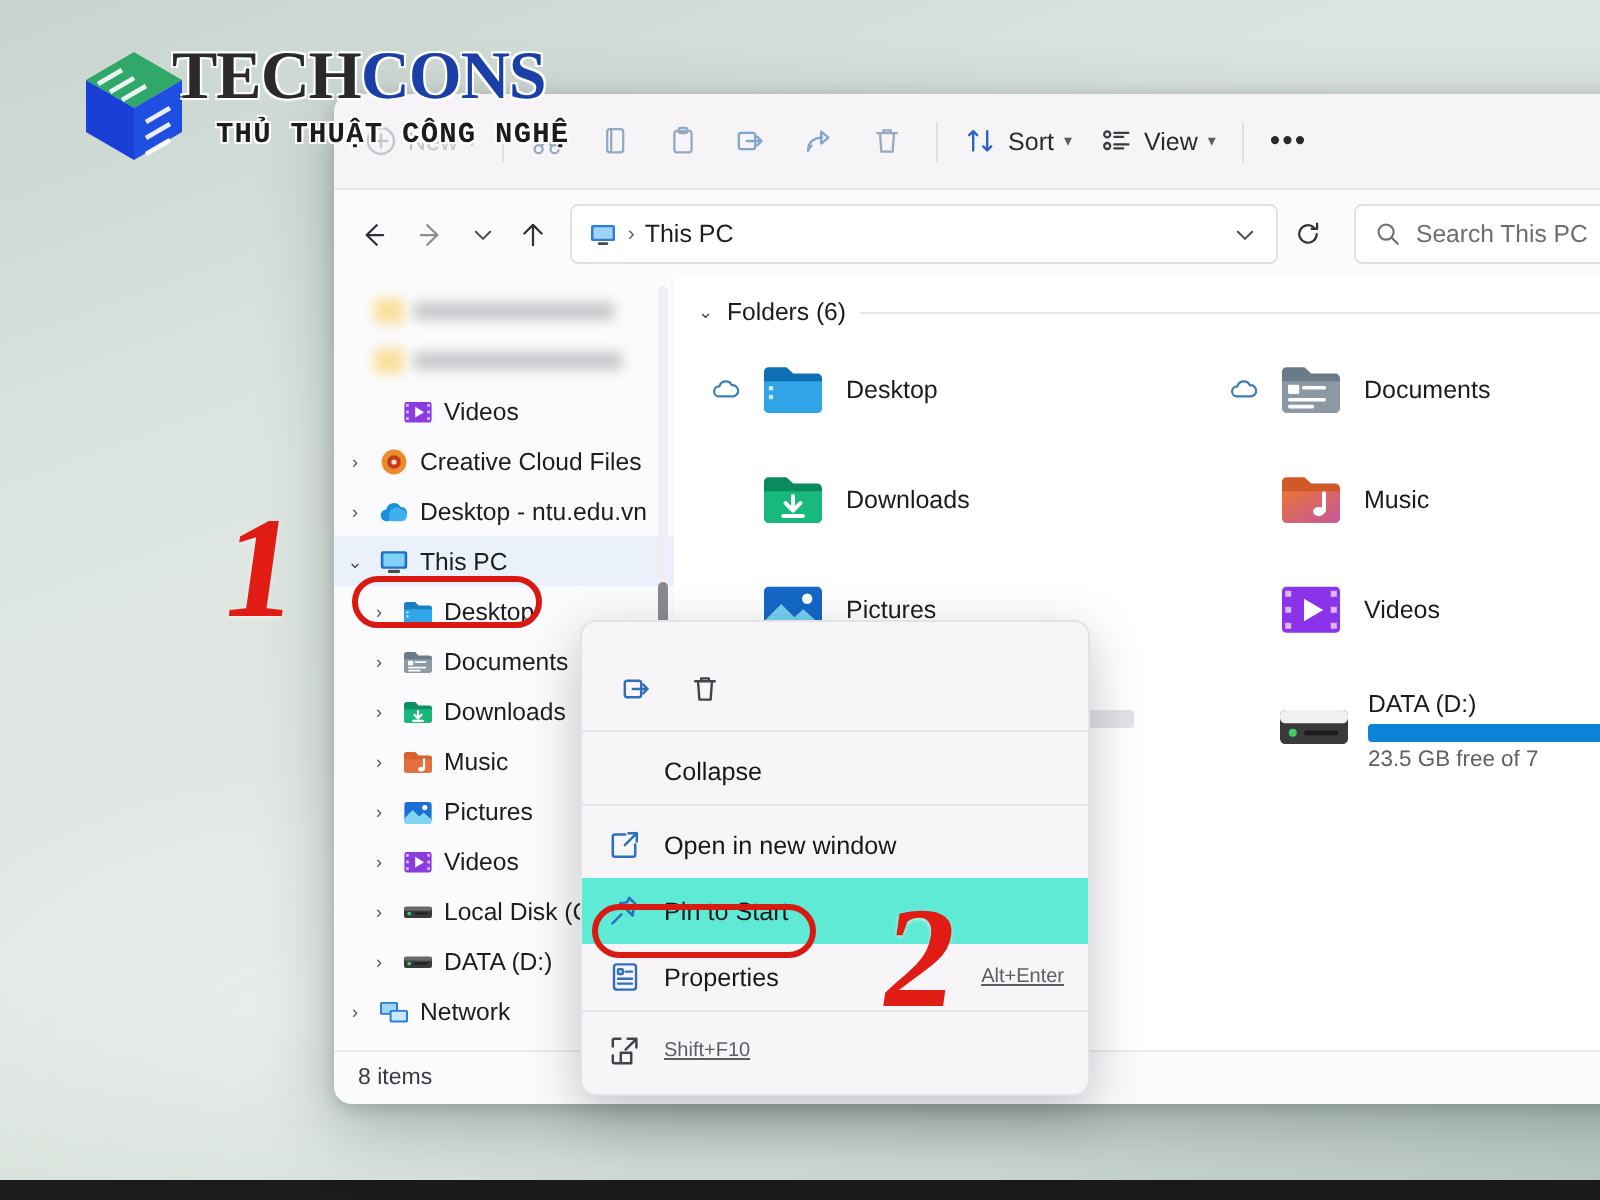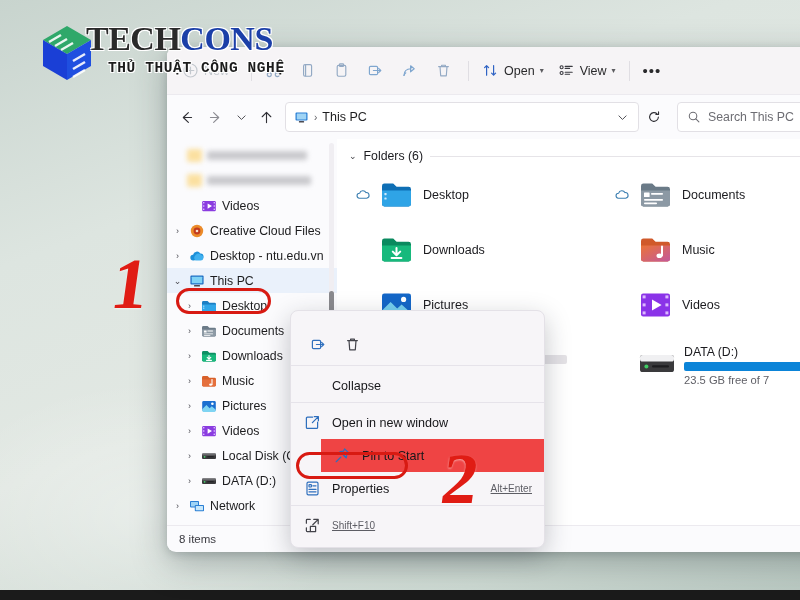--- a/index.html
+++ b/index.html
@@ -163,21 +163,21 @@
     box-shadow:0 8px 26px rgba(30,35,45,.26); z-index:40; overflow:hidden;
     padding:16px 0 5px;
   }
   #ctx-icons { display:flex; align-items:center; gap:4px; padding:3px 6px 7px 12px; }
   .ctx-ibtn { width:30px; height:28px; display:flex; align-items:center; justify-content:center; border-radius:4px; }
   .ctx-sep { height:1px; background:#e6e3ea; margin:0 0 3px; }
   .ctx-item {
     height:33px; display:flex; align-items:center; gap:11px; padding:0 12px 0 13px;
     font-size:12.6px; color:#17171a; position:relative;
   }
-  .ctx-item.hl { background:#ef4444;margin-left:30px; }
+  .ctx-item.hl { background:#5eead4; }
   .ctx-ico { width:17px; height:17px; flex:none; display:block; }
   .ctx-ico.blank { visibility:hidden; }
   .ctx-label { flex:1; white-space:nowrap; }
   .ctx-accel { font-size:10px; color:#5d5d64;text-decoration:underline; }
 
   
   .ann-num {
     position:absolute; font-family:"Liberation Serif", serif; font-weight:700;
     color:#e01c14; z-index:55; line-height:1; pointer-events:none;
     text-shadow:0 1px 2px rgba(255,255,255,.55);
@@ -267,21 +267,21 @@
 
     <div class="tb-sep"></div>
 
     <div class="tb-btn">
       <span class="tb-ico">
         <svg viewBox="0 0 17 17" width="17" height="17" fill="none" stroke="#2f63c4" stroke-width="1.2">
           <path d="M4.6 13.2V3.6M2.6 5.6l2-2 2 2" stroke-linecap="round" stroke-linejoin="round"></path>
           <path d="M11.6 3.6v9.6M9.6 11.2l2 2 2-2" stroke-linecap="round" stroke-linejoin="round"></path>
         </svg>
       </span>
-      <span class="tb-label">Open</span>
+      <span class="tb-label">Sort</span>
       <span class="caret">▾</span>
     </div>
     <div class="tb-btn">
       <span class="tb-ico">
         <svg viewBox="0 0 17 17" width="17" height="17" fill="none" stroke="#3a3a40" stroke-width="1.15">
           <circle cx="3.6" cy="5.2" r="1.5"></circle>
             <circle cx="3.6" cy="11" r="1.5"></circle>
           <path d="M7.2 4.4h7M7.2 6.4h4.4M7.2 10.2h7M7.2 12.2h4.4" stroke-linecap="round"></path>
         </svg>
       </span>

